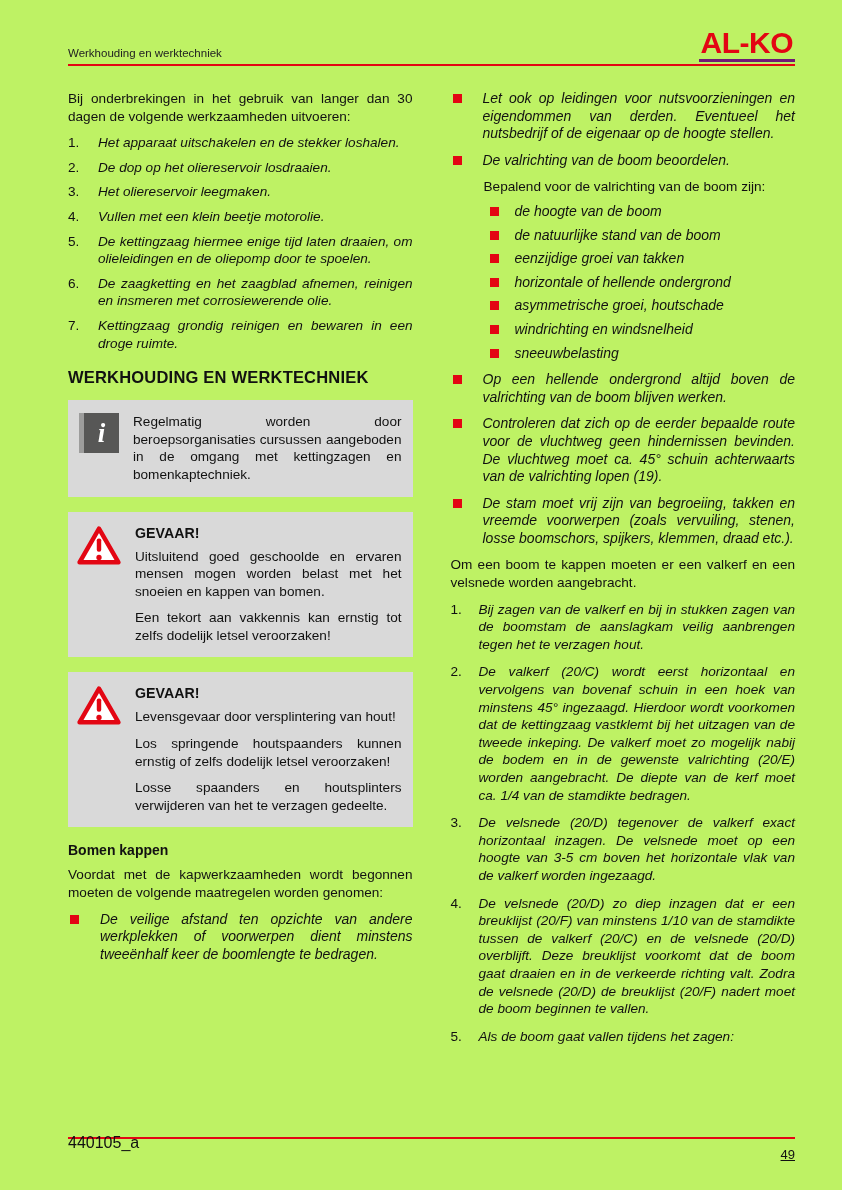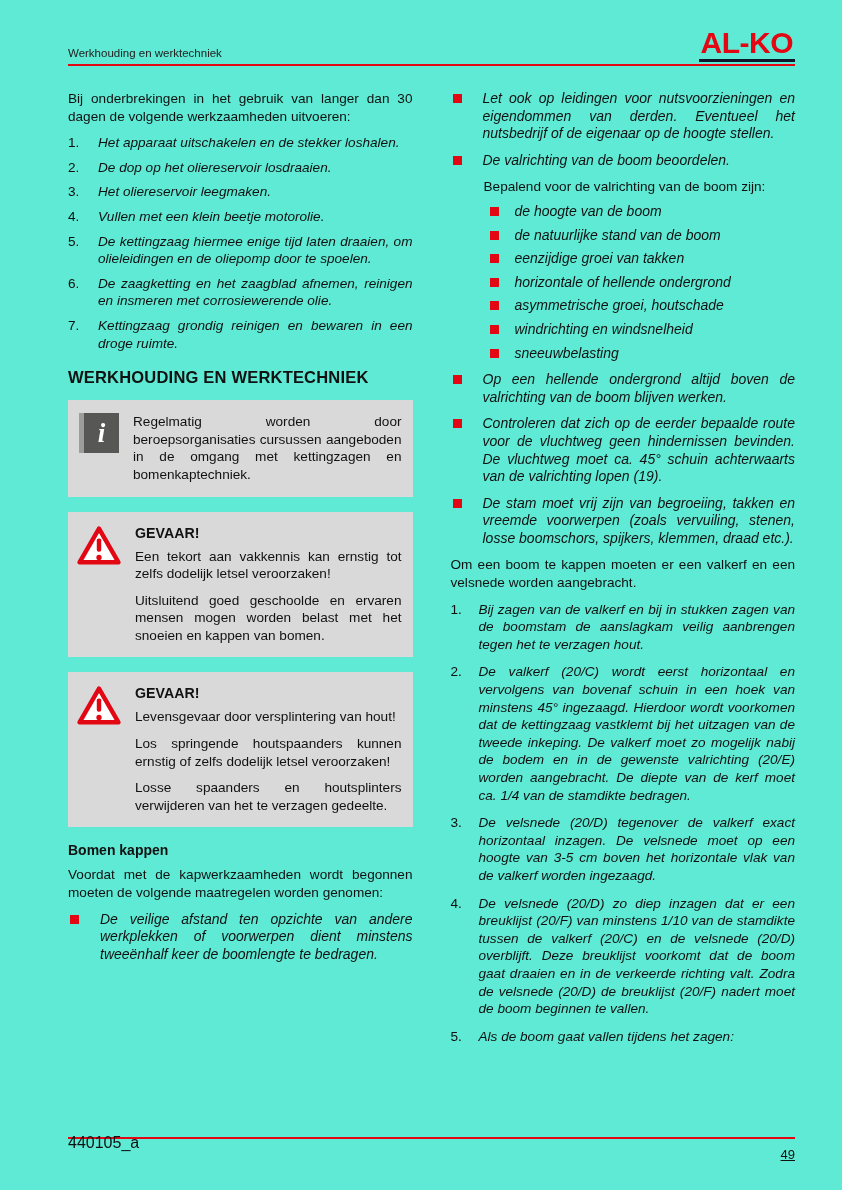--- a/index.html
+++ b/index.html
@@ -4,28 +4,28 @@
 <style>
   * { box-sizing: border-box; margin: 0; padding: 0; }
   html, body { background: #ffffff; }
   body {
     width: 842px; height: 1190px;
     font-family: "Liberation Sans", sans-serif;
     color: #111111;
     position: relative;
     overflow: hidden;
   }
-  .page { position: absolute; inset: 0; background: #5eead4; }
+  .page { position: absolute; inset: 0; background: #bef264; }
 
   
   .running-title { position: absolute; top: 47px; left: 68px; font-size: 11.5px; color: #222; }
   .logo {
     position: absolute; top: 28px; right: 47px;
     color: #e30613; font-weight: 900; font-size: 30px; letter-spacing: -0.5px;
-    border-bottom: 3px solid #0f172a; padding: 0 2px 1px 2px; line-height: 1;
+    border-bottom: 3px solid #701a75; padding: 0 2px 1px 2px; line-height: 1;
   }
   .header-rule { position: absolute; top: 64px; left: 68px; right: 47px; height: 2px; background: #e30613; }
 
   
   .columns { position: absolute; top: 90px; left: 68px; right: 47px; display: flex; gap: 38px; align-items: flex-start; }
   .col { flex: 1; min-width: 0; }
 
   .p { font-size: 13.6px; line-height: 17.6px; text-align: justify; margin-bottom: 9px; }
 
   
@@ -129,22 +129,22 @@
       </div>
 
       <div class="dangerbox">
         <svg class="tri" viewBox="0 0 52 46">
           <path d="M26 4 L48 42 L4 42 Z" fill="#ffffff" stroke="#e30613" stroke-width="5" stroke-linejoin="round"></path>
           <rect x="23.5" y="15" width="5" height="15" rx="2.2" fill="#e30613"></rect>
           <circle cx="26" cy="36.5" r="3" fill="#e30613"></circle>
         </svg>
         <div class="content">
           <div class="danger-title">GEVAAR!</div>
+          <p>Uitsluitend goed geschoolde en ervaren mensen mogen worden belast met het snoeien en kappen van bomen.</p>
           <p>Een tekort aan vakkennis kan ernstig tot zelfs dodelijk letsel veroorzaken!</p>
-          <p>Uitsluitend goed geschoolde en ervaren mensen mogen worden belast met het snoeien en kappen van bomen.</p>
         </div>
       </div>
 
       <div class="dangerbox">
         <svg class="tri" viewBox="0 0 52 46">
           <path d="M26 4 L48 42 L4 42 Z" fill="#ffffff" stroke="#e30613" stroke-width="5" stroke-linejoin="round"></path>
           <rect x="23.5" y="15" width="5" height="15" rx="2.2" fill="#e30613"></rect>
           <circle cx="26" cy="36.5" r="3" fill="#e30613"></circle>
         </svg>
         <div class="content">

